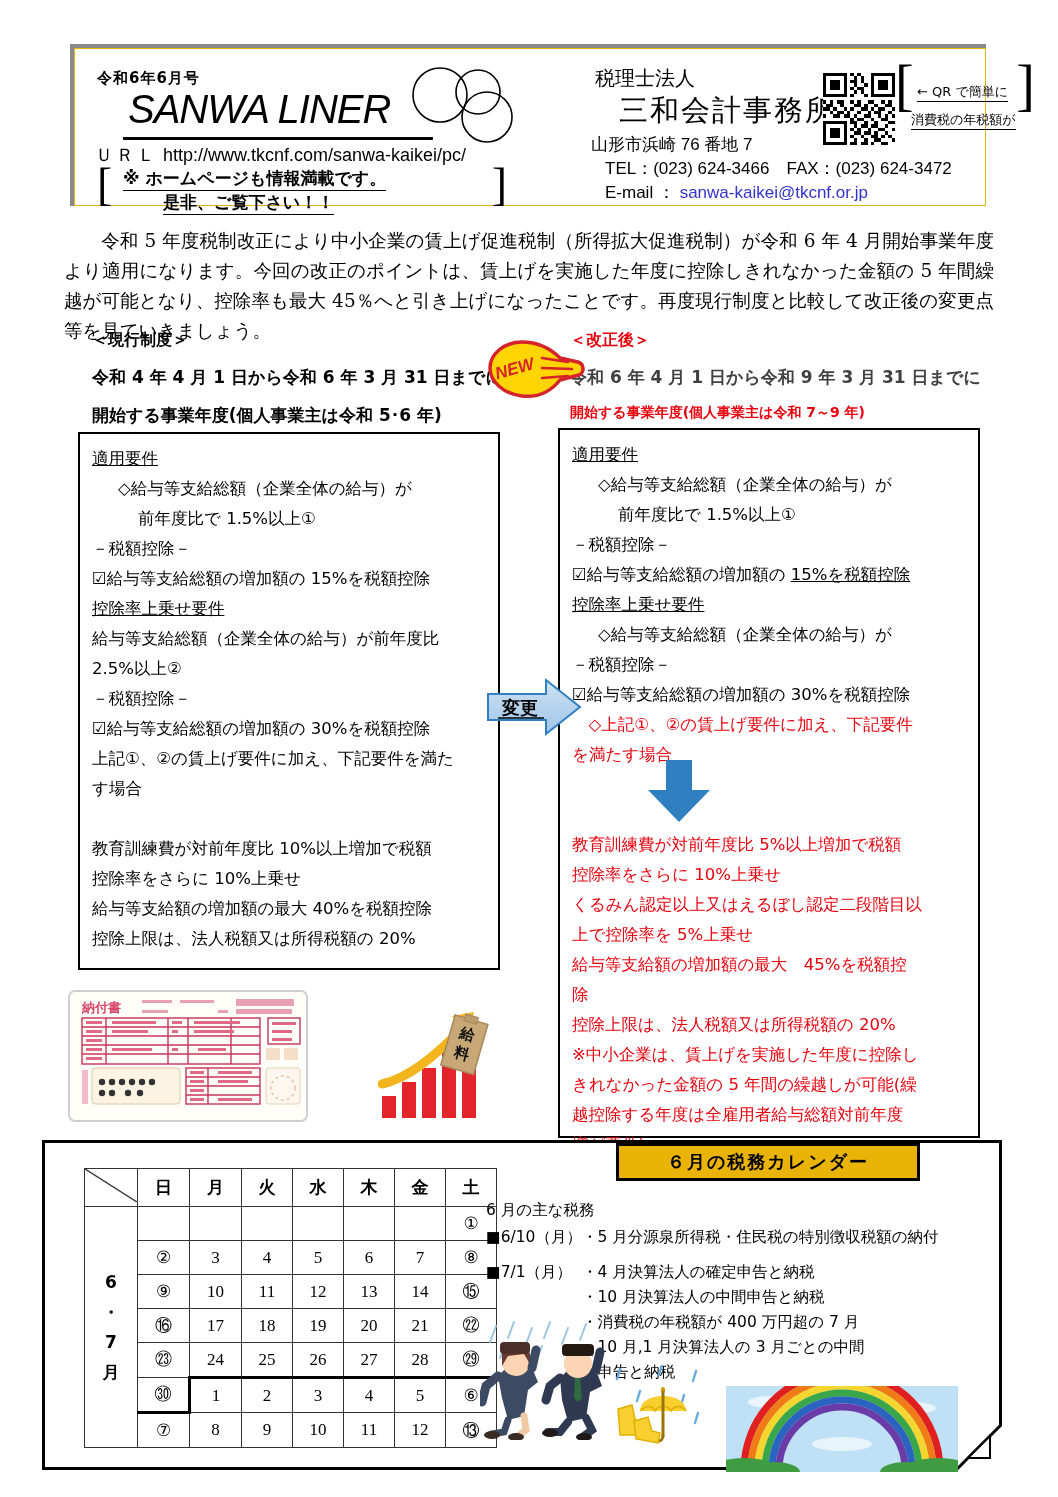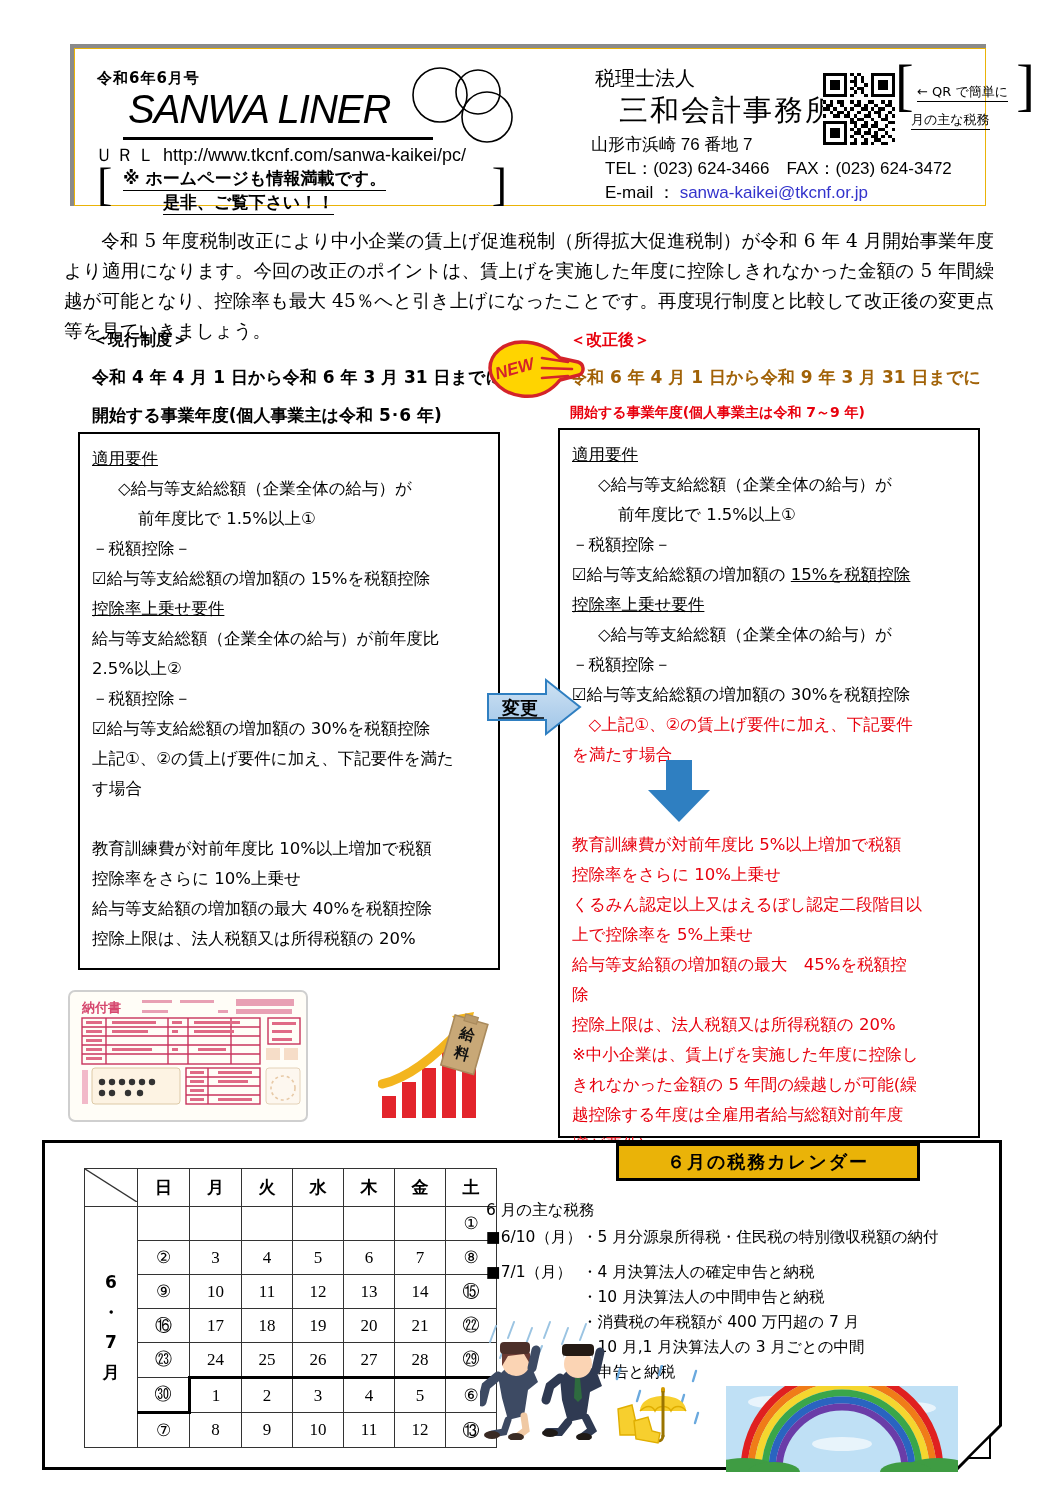--- a/index.html
+++ b/index.html
@@ -90,21 +90,21 @@
   
   .lbl-current{position:absolute;left:92px;top:330px;font-size:16px;
     font-family:"DejaVu Sans",sans-serif;font-weight:bold;}
   .lbl-revised{position:absolute;left:570px;top:330px;font-size:16px;
     font-family:"DejaVu Sans",sans-serif;font-weight:bold;color:#e8000d;}
   .per-current-1{position:absolute;left:92px;top:366px;font-size:17px;
     font-family:"DejaVu Sans",sans-serif;font-weight:bold;}
   .per-current-2{position:absolute;left:92px;top:404px;font-size:17px;
     font-family:"DejaVu Sans",sans-serif;font-weight:bold;}
   .per-revised-1{position:absolute;left:570px;top:366px;font-size:17px;
-    font-family:"DejaVu Sans",sans-serif;font-weight:bold;color:#a16207;}
+    font-family:"DejaVu Sans",sans-serif;font-weight:bold;color:#404040;}
   .per-revised-2{position:absolute;left:570px;top:404px;font-size:14px;
     font-family:"DejaVu Sans",sans-serif;font-weight:bold;color:#e8000d;}
 
   .newhand{position:absolute;left:482px;top:334px;width:106px;height:72px;}
 
   
   .box{
     position:absolute;background:#fff;border:2px solid #000;box-sizing:border-box;
     font-family:"DejaVu Sans",sans-serif;font-size:16.5px;line-height:30px;
   }
@@ -315,21 +315,21 @@
             <rect x="11" y="20" width="2" height="1"></rect>
           <rect x="14" y="20" width="1" height="1"></rect>
             <rect x="17" y="20" width="2" height="1"></rect>
         </g>
       </svg>
 
       <div class="qr-brk">
         <span class="brk l">[</span>
         <span class="brk r">]</span>
         <div class="qrtext1">← QR で簡単に</div>
-        <div class="qrtext2">月の主な税務</div>
+        <div class="qrtext2">消費税の年税額が</div>
       </div>
     </div>
   </div>
 
   <div class="intro">　　令和 5 年度税制改正により中小企業の賃上げ促進税制（所得拡大促進税制）が令和 6 年 4 月開始事業年度より適用になります。今回の改正のポイントは、賃上げを実施した年度に控除しきれなかった金額の 5 年間繰越が可能となり、控除率も最大 45％へと引き上げになったことです。再度現行制度と比較して改正後の変更点等を見ていきましょう。</div>
 
   <div class="lbl-current">＜現行制度＞</div>
   <div class="lbl-revised">＜改正後＞</div>
   <div class="per-current-1">令和 4 年 4 月 1 日から令和 6 年 3 月 31 日までに</div>
   <div class="per-current-2">開始する事業年度(個人事業主は令和 5･6 年)</div>

